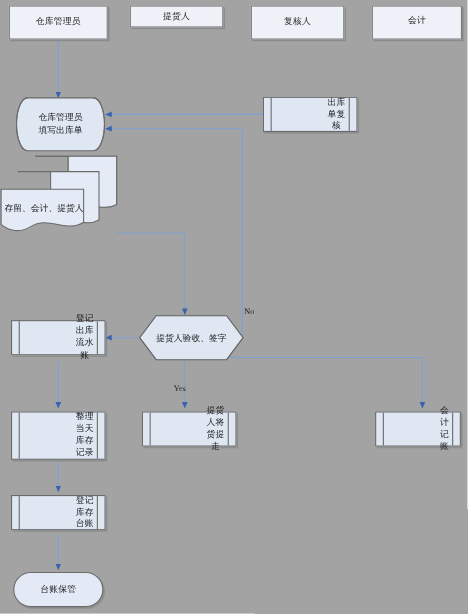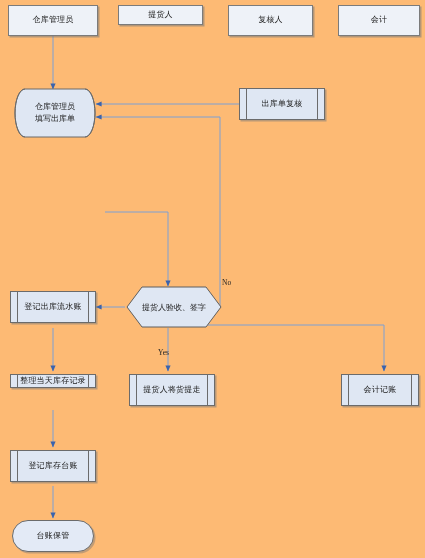--- a/index.html
+++ b/index.html
@@ -7,21 +7,21 @@
     padding: 0;
     background: #ffffff;
   }
   body {
     font-family: "Liberation Serif", "DejaVu Serif", serif;
   }
   #canvas {
     position: relative;
     width: 425px;
     height: 558px;
-    background: #fdba74;
+    background: #a3a3a3;
     overflow: hidden;
   }
   .node {
     position: absolute;
     box-sizing: border-box;
     display: flex;
     align-items: center;
     justify-content: center;
     text-align: center;
     color: #1a1a1a;
@@ -33,20 +33,21 @@
   .role-box {
     background: #eef2f8;
     border: 1px solid #7b7b7b;
     box-shadow: 1.5px 1.5px 0 rgba(120,120,120,0.55);
   }
   
   .pproc {
     background: #dfe7f3;
     border: 1px solid #6b6b6b;
     box-shadow: 1.5px 1.5px 0 rgba(120,120,120,0.5);
+    padding-left: 48px;
   }
   .pproc::before,
   .pproc::after {
     content: "";
     position: absolute;
     top: 0;
     bottom: 0;
     width: 0;
     border-left: 1px solid #6b6b6b;
   }
@@ -185,20 +186,32 @@
       <path d="M70,0 A10,24 0 0 1 70,48" fill="none" stroke="#6b6b6b" stroke-width="1"></path>
     </svg>
     <div class="cyl-label">
       <span>
         <span>仓库管理员</span><br>
         <span>填写出库单</span>
       </span>
     </div>
   </div>
 
+  <div class="doc-stack" style="left:0px; top:140px; width:112px; height:72px;">
+    <svg width="112" height="72" viewBox="0 0 112 72">
+
+      <path d="M36,2 H110 V46 C96,54 80,40 66,48 V2 Z" transform="translate(-4,0)" fill="#e4ebf6" stroke="#6b6b6b" stroke-width="1"></path>
+      <path d="M32,2 H106 V46 C92,54 76,40 62,48 V2 Z" fill="#e4ebf6" stroke="#6b6b6b" stroke-width="1"></path>
+
+      <path d="M16,16 H90 V60 C76,68 60,54 46,62 V16 Z" fill="#e4ebf6" stroke="#6b6b6b" stroke-width="1"></path>
+
+      <path d="M1,32 H76 V62 C61,72 44,56 28,66 C18,72 8,70 1,64 Z" fill="#e4ebf6" stroke="#6b6b6b" stroke-width="1"></path>
+    </svg>
+    <div class="doc-label" style="left:4px; top:44px;">存留、会计、提货人</div>
+  </div>
 
   <div class="node pproc" style="left:239px; top:88px; width:86px; height:32px;">
     <span class="lbl">出库单复核</span>
   </div>
 
   <div class="hex-wrap" style="left:126px; top:286px; width:96px; height:42px;">
     <svg width="96" height="42" viewBox="0 0 96 42">
       <path d="M16,1 H80 L95,21 L80,41 H16 L1,21 Z" fill="#dfe7f3" stroke="#5f5f5f" stroke-width="1"></path>
     </svg>
     <div class="hex-label">
@@ -206,21 +219,21 @@
     </div>
   </div>
 
   <div class="edge-label" style="left:222px; top:278px;font-family:Liberation Serif, serif;">No</div>
   <div class="edge-label" style="left:158px; top:348px;">Yes</div>
 
   <div class="node pproc" style="left:10px; top:291px; width:86px; height:32px;">
     <span class="lbl">登记出库流水账</span>
   </div>
 
-  <div class="node pproc" style="left:10px; top:374px; width:86px; height:14px;align-items:center;">
+  <div class="node pproc" style="left:10px; top:374px; width:86px; height:44px;align-items:center;">
     <span class="lbl">整理当天库存记录</span>
   </div>
 
   <div class="node pproc" style="left:10px; top:450px; width:86px; height:32px;">
     <span class="lbl">登记库存台账</span>
   </div>
 
   <div class="node term" style="left:12px; top:520px; width:82px; height:32px;">
     <span class="lbl">台账保管</span>
   </div>

